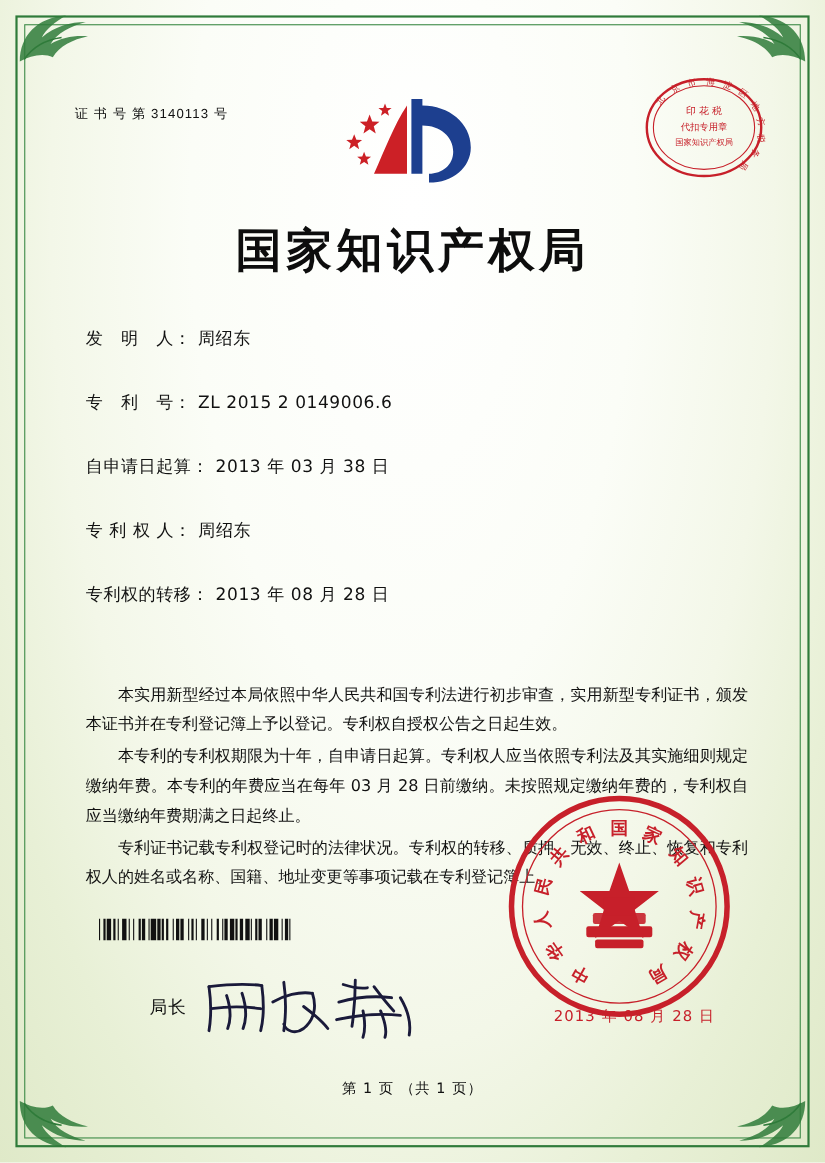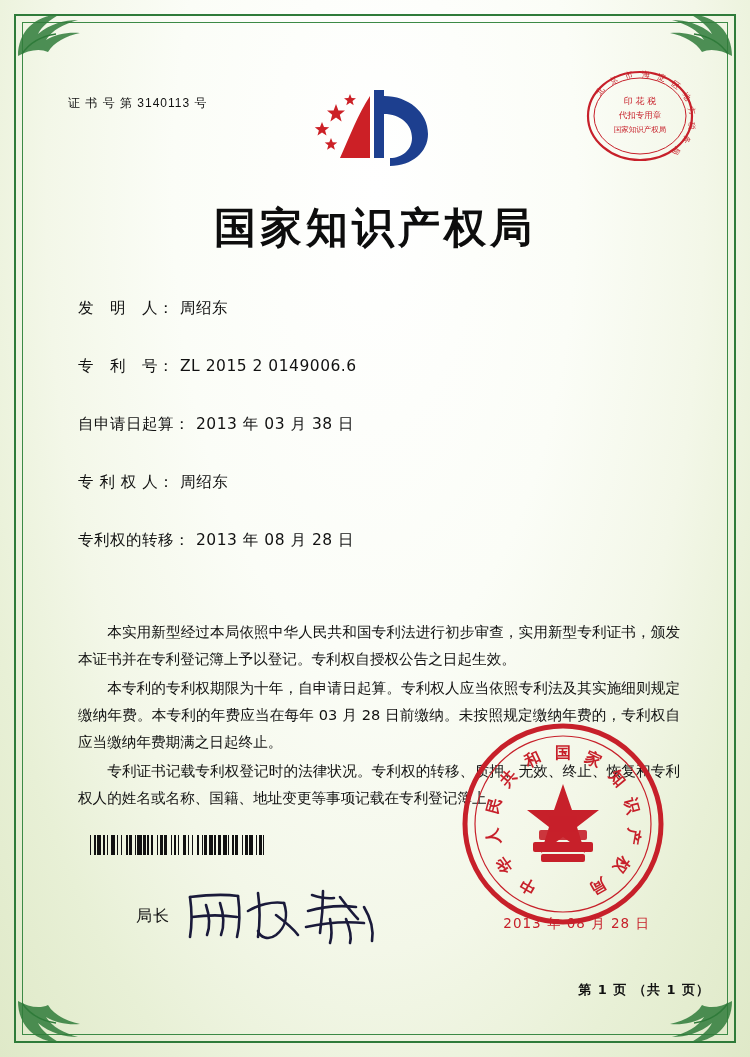--- a/index.html
+++ b/index.html
@@ -132,23 +132,22 @@
   .seal svg{width:100%;height:100%;display:block;}
   .seal-date{
     position:absolute;right:60px;bottom:84px;
     font-size:13.5px;color:#c7202a;letter-spacing:1px;
     font-family:"DejaVu Sans","Liberation Sans",sans-serif;
   }
 
   
   .footer{
     position:absolute;left:0;right:0;bottom:18px;
-    text-align:right;font-size:13px;color:#111;letter-spacing:1px;
-    font-family:"DejaVu Sans","Liberation Sans",sans-serif;
-    font-weight:bold;
+    text-align:center;font-size:13px;color:#111;letter-spacing:1px;
+    font-family:"DejaVu Sans","Liberation Sans",sans-serif;
   }
 </style>
 </head>
 <body>
 
 <div class="page">
 
   <div class="frame-outer"></div>
   <div class="frame-inner"></div>
 

